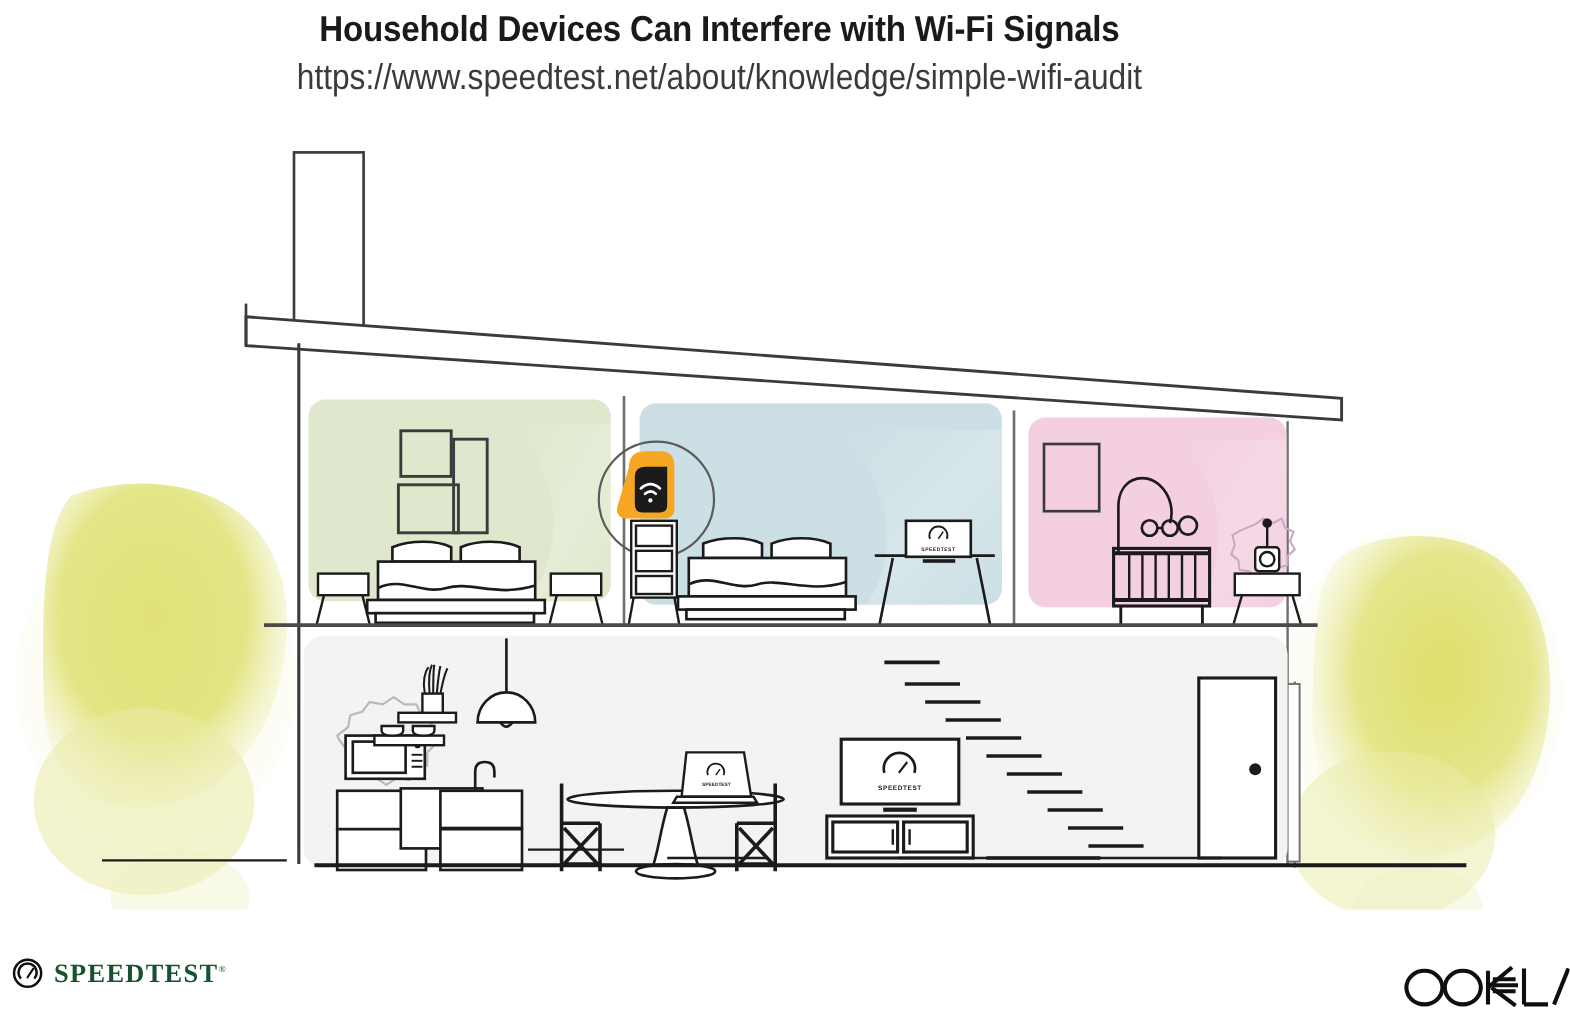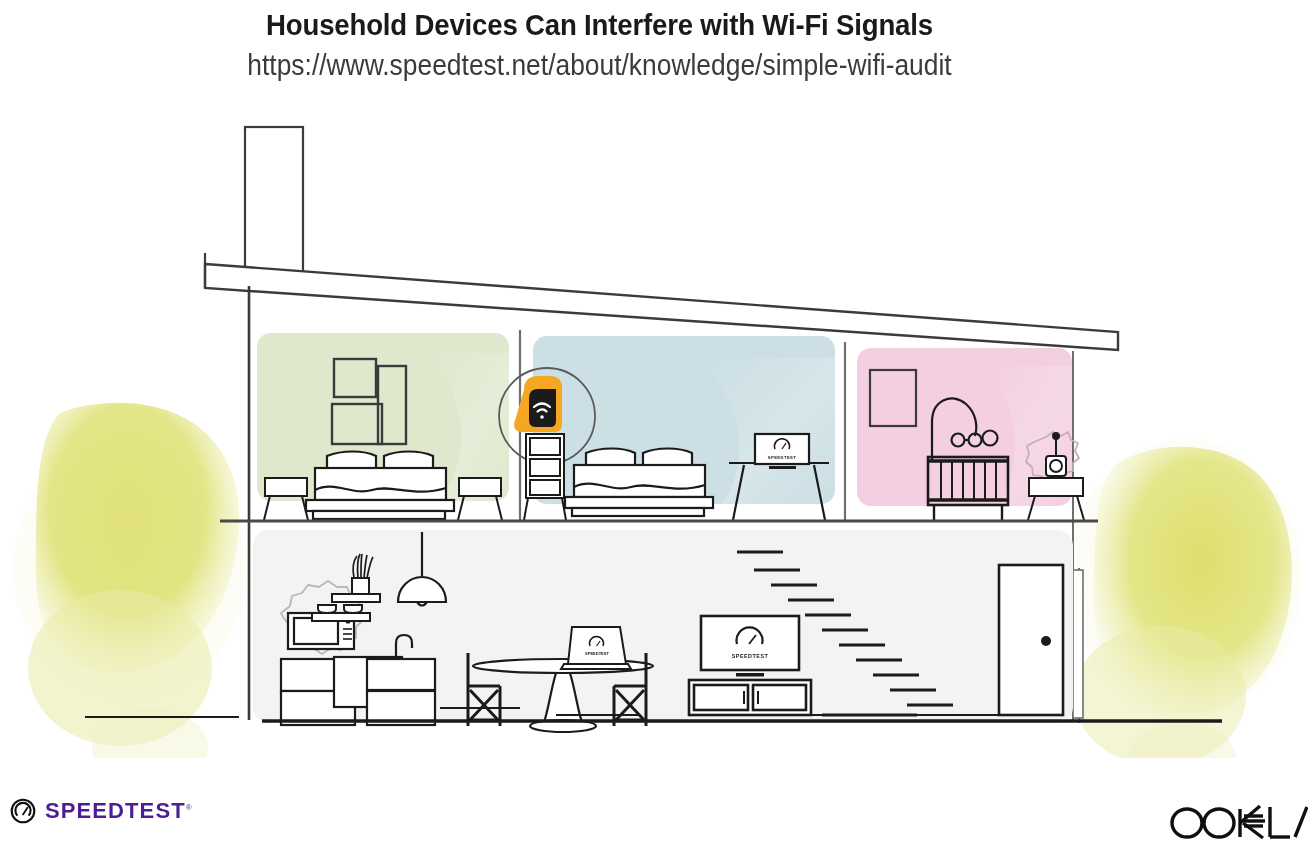--- a/index.html
+++ b/index.html
@@ -31,22 +31,23 @@
   .illus{position:absolute;left:0;top:108px;width:1308px;height:650px;}
   .illus svg{display:block;}
 
   
   .footer{position:absolute;left:0;top:780px;width:1308px;height:81px;}
   .brand{
     position:absolute;left:10px;top:18px;
     display:flex;align-items:center;gap:9px;
   }
   .brand-name{
-    font-size:22px;font-weight:bold;letter-spacing:1.1px;color:#4c1d95;
+    font-size:22px;font-weight:bold;letter-spacing:1.1px;color:#14532d;
     position:relative;
+    font-family:Liberation Serif, serif;
   }
   .brand-name sup{font-size:8px;vertical-align:super;font-weight:normal;}
   .ookla{
     position:absolute;right:-6px;top:22px;
   }
 </style>
 </head>
 <body>
 
 <div class="stage">

